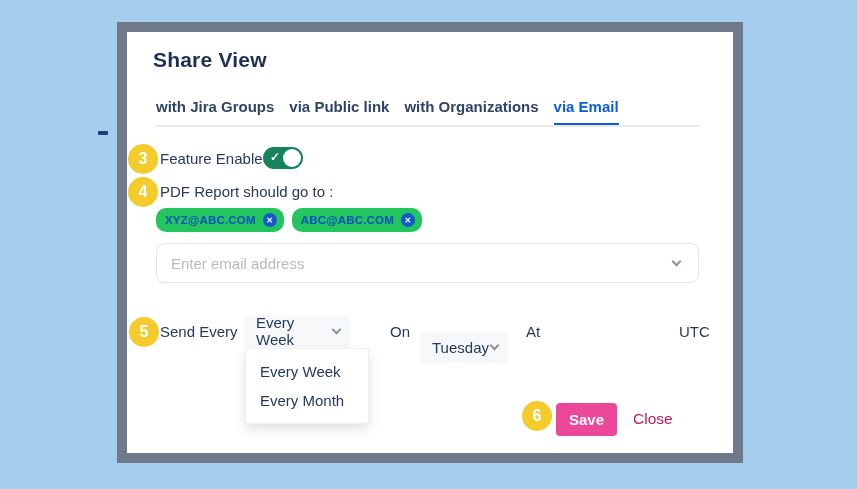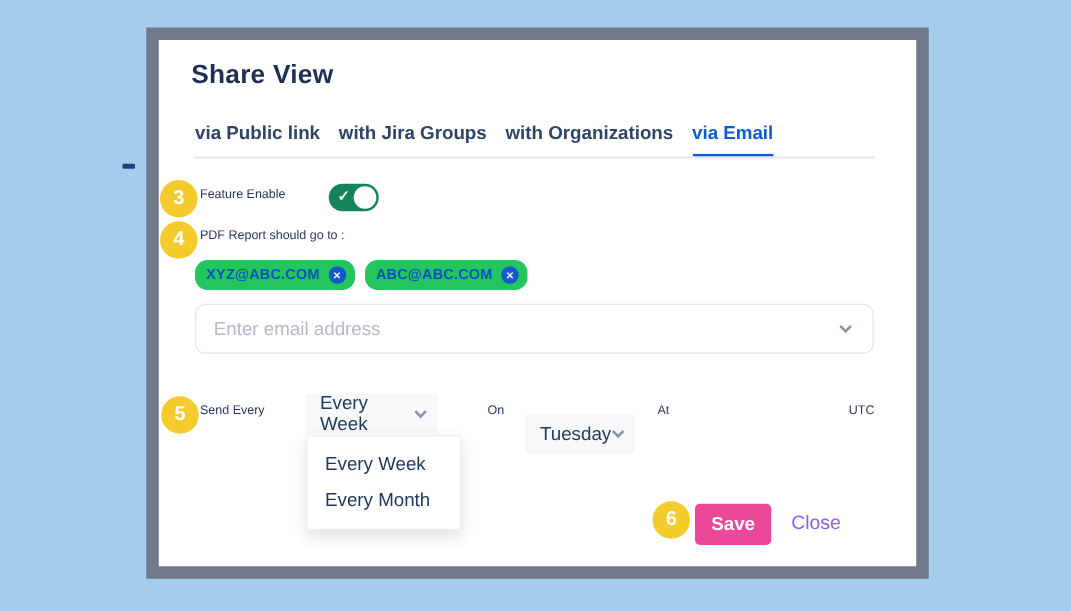--- a/index.html
+++ b/index.html
@@ -41,21 +41,21 @@
   }
   .badge {
     position:absolute; width:30px; height:30px; border-radius:50%;
     background:#f3cb2d; color:#ffffff; font-size:16px; font-weight:700;
     display:flex; align-items:center; justify-content:center;
   }
   .badge3 { left:1px;  top:112px; }
   .badge4 { left:1px;  top:145px; }
   .badge5 { left:2px;  top:285px; }
   .badge6 { left:395px; top:369px; }
-  .field-label { position:absolute; font-size:10px; color:#27395c; }
+  .field-label { position:absolute; font-size:15px; color:#27395c; }
   .lbl-feature { left:33px; top:118px; }
   .lbl-pdf     { left:33px; top:151px; }
   .toggle {
     position:absolute; left:136px; top:115px; width:40px; height:22px;
     border-radius:11px; background:#15845b; cursor:pointer;
   }
   .toggle .check {
     position:absolute; left:7px; top:3px; color:#ffffff; font-size:12px; font-weight:700;
   }
   .toggle .knob {
@@ -114,36 +114,36 @@
   }
   .btn-save {
     position:absolute; left:429px; top:371px; width:61px; height:33px;
     background:#ec4899; color:#ffffff; border:none; border-radius:4px;
     font-family:"Liberation Sans", sans-serif;
     font-size:15px; font-weight:700; cursor:pointer;
   }
   .btn-close {
     position:absolute; left:506px; top:378px; background:none; border:none;
     font-family:"Liberation Sans", sans-serif;
-    font-size:15.5px; color:#8b5cf6; cursor:pointer;
+    font-size:15.5px; color:#be185d; cursor:pointer;
   }
 </style>
 </head>
 <body>
 
 <div class="dash-mark"></div>
 
 <div class="frame">
   <div class="dialog">
 
     <div class="title">Share View</div>
 
     <div class="tabs">
+      <div class="tab">with Jira Groups</div>
       <div class="tab">via Public link</div>
-      <div class="tab">with Jira Groups</div>
       <div class="tab">with Organizations</div>
       <div class="tab active">via Email</div>
     </div>
     <div class="divider"></div>
 
     <div class="badge badge3">3</div>
     <div class="field-label lbl-feature">Feature Enable</div>
     <div class="toggle">
       <span class="check">✓</span>
       <span class="knob"></span>

